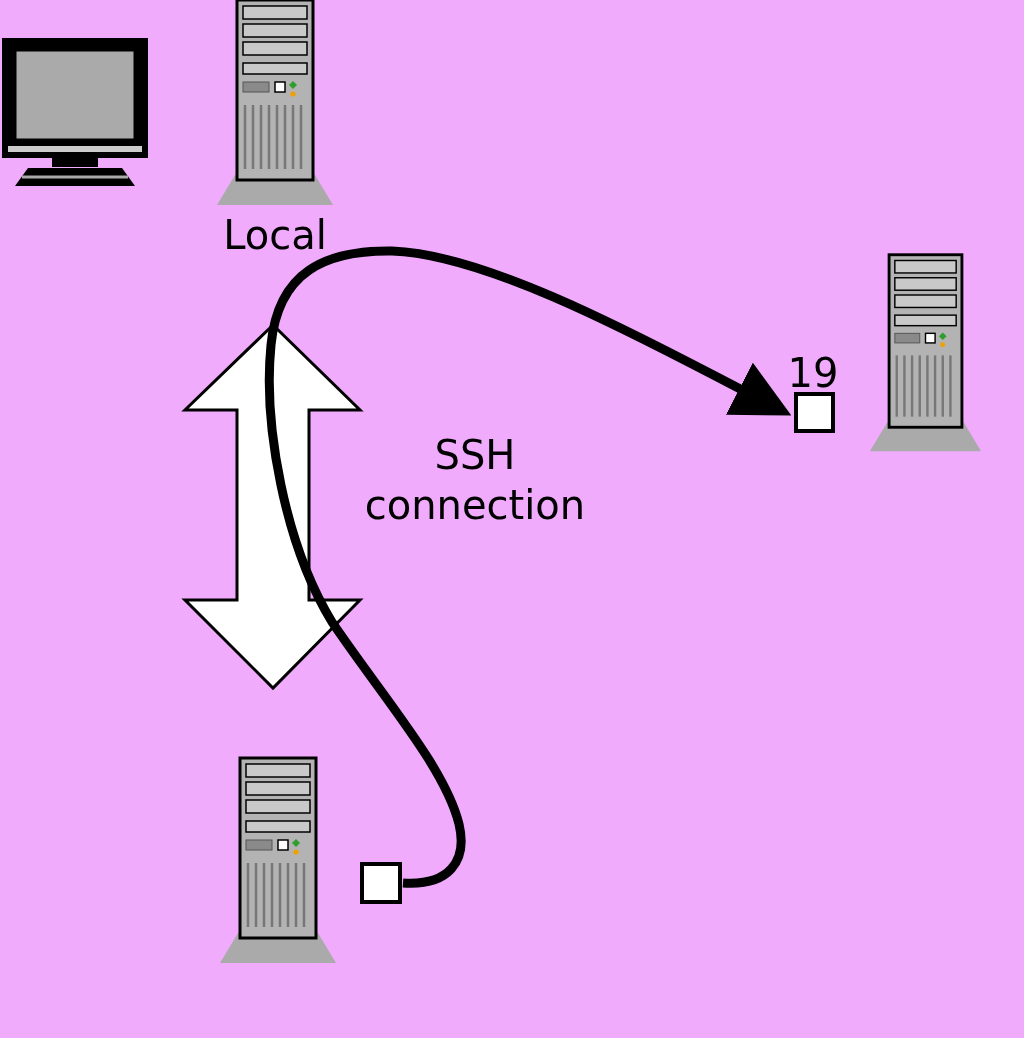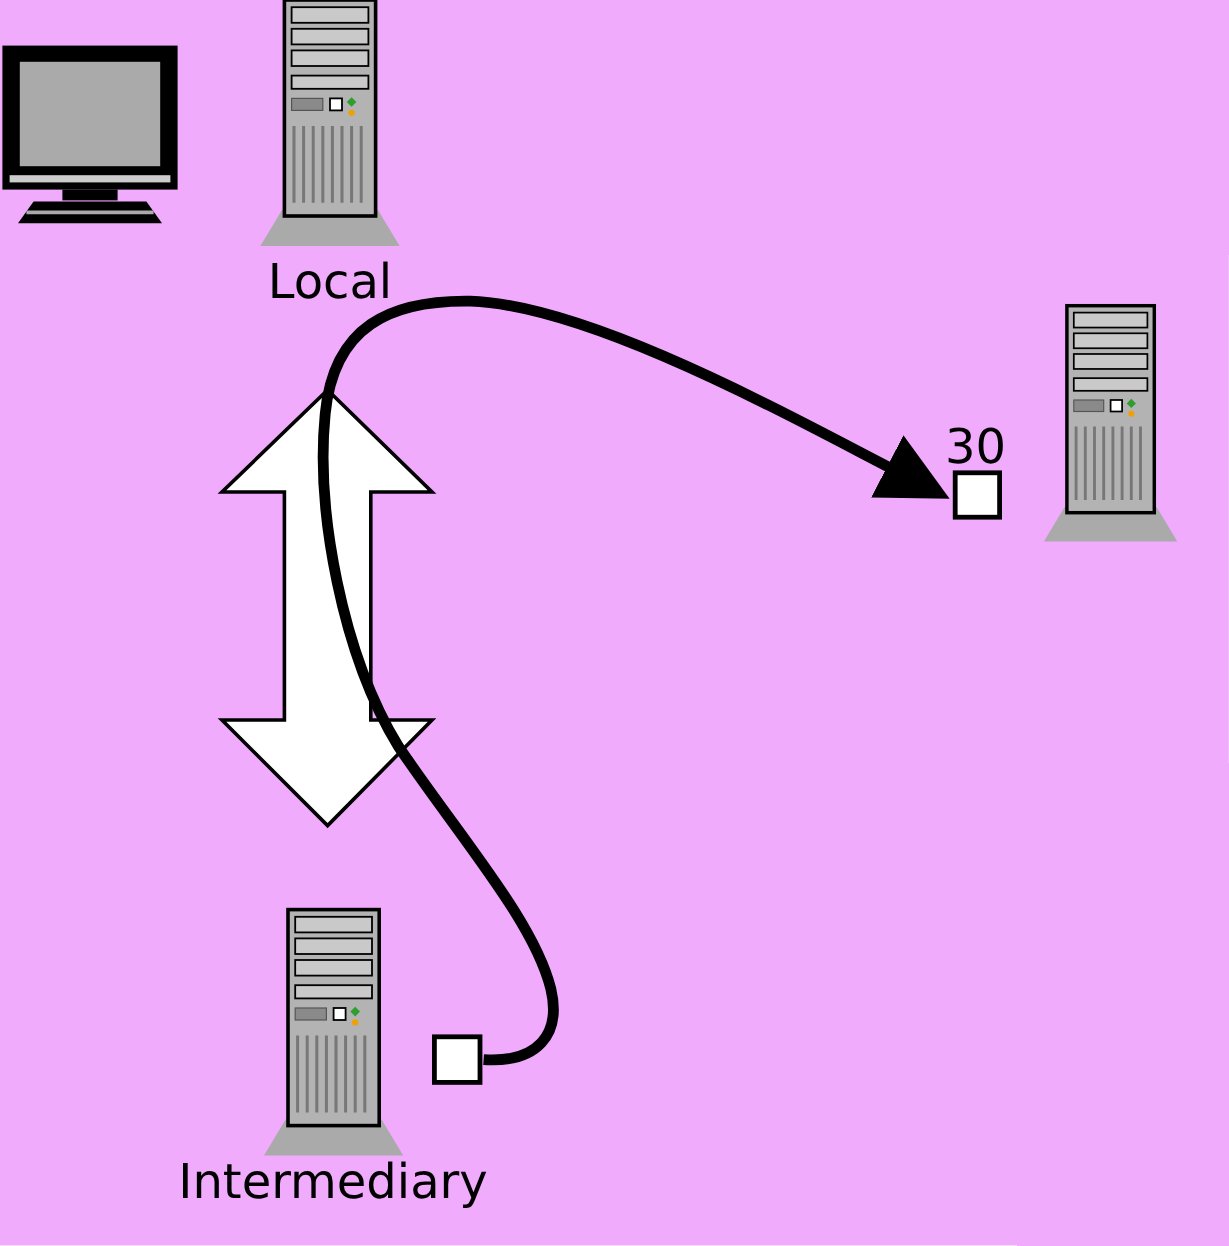--- a/index.html
+++ b/index.html
@@ -94,19 +94,19 @@
              C 278 272, 325 250, 392 251
              C 490 254, 655 345, 742 390" fill="none" stroke="#000000" stroke-width="9" marker-end="url(#ah)"></path>
 
     <rect x="796" y="394" width="37" height="37" fill="#ffffff" stroke="#000000" stroke-width="4"></rect>
     <rect x="362" y="864" width="38" height="38" fill="#ffffff" stroke="#000000" stroke-width="4"></rect>
   </svg>
 
   <div class="lbl" style="left:195px; top:210px; width:160px;">Local</div>
 
 
-  <div class="lbl" style="left:105px; top:960px; width:345px;">Intermediary</div>
 
+  <div class="lbl" style="left:330px; top:430px; width:290px;">SSH connection</div>
 
-  <div class="lbl port" style="left:778px; top:348px; width:70px;">30</div>
+  <div class="lbl port" style="left:778px; top:348px; width:70px;">19</div>
 
 
 </div>
 
 </body></html>

